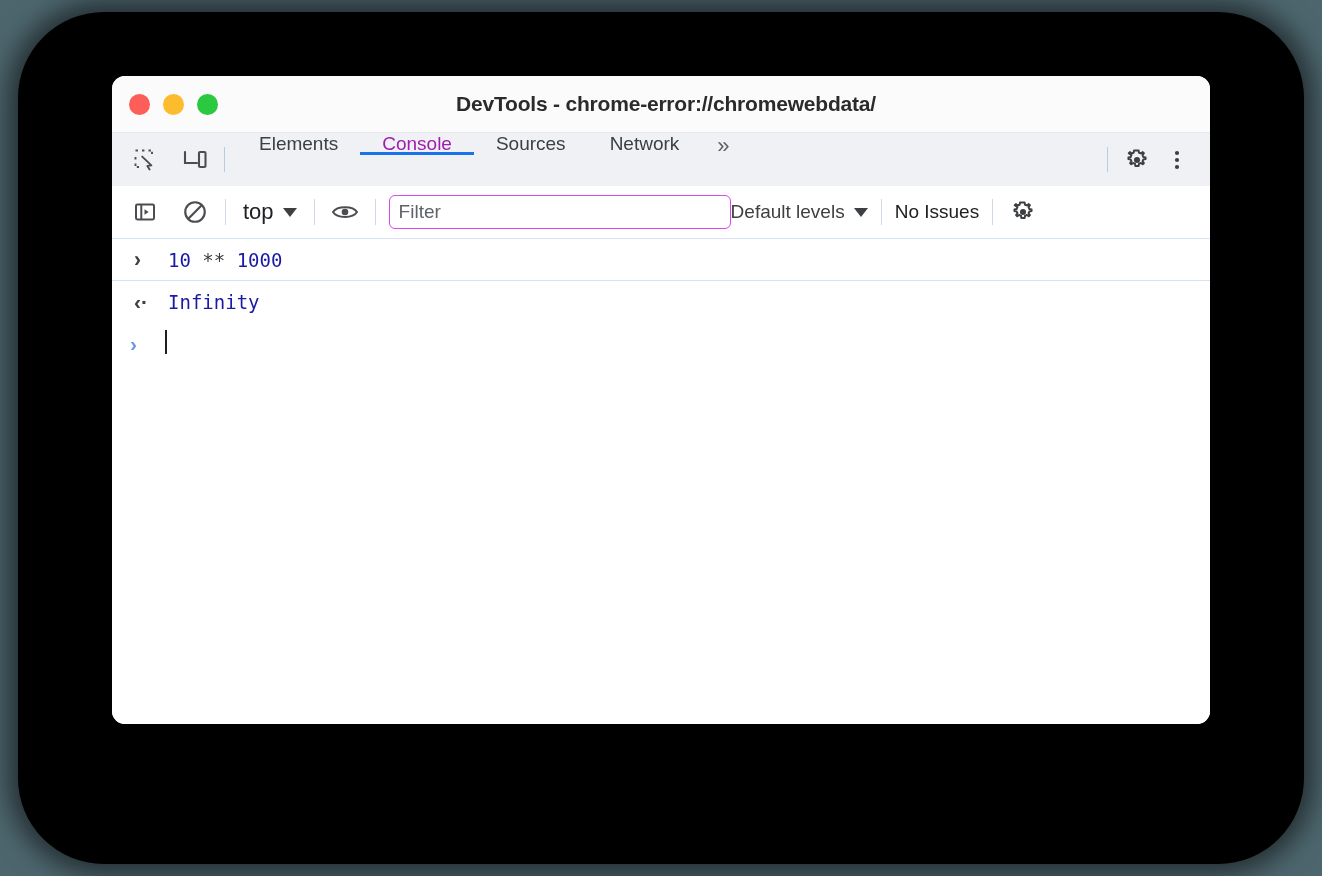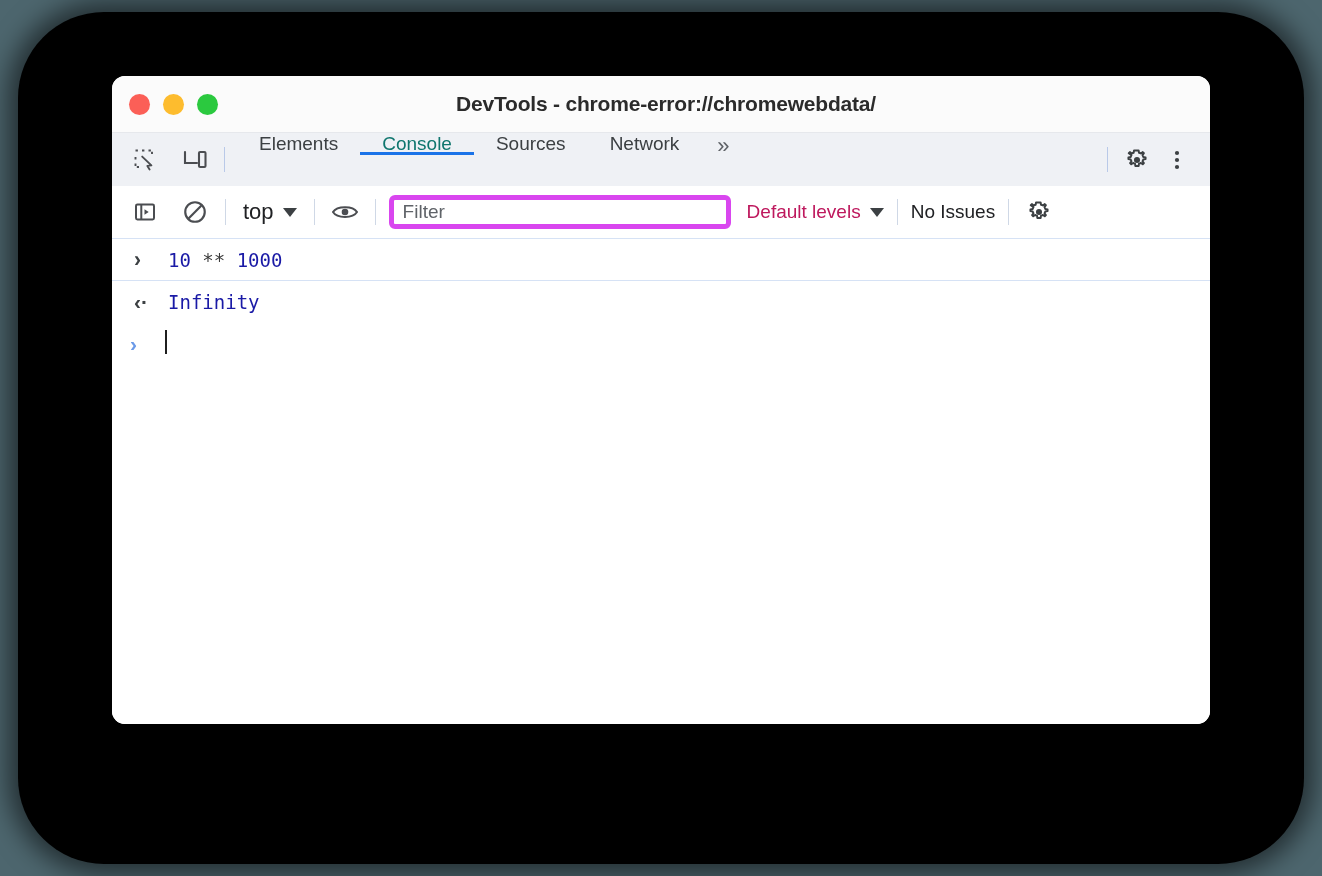--- a/index.html
+++ b/index.html
@@ -113,21 +113,21 @@
   }
   .tab {
     position: relative;
     display: flex;
     align-items: center;
     padding: 0 22px;
     font-size: 19px;
     color: #3c4043;
     white-space: nowrap;
   }
-  .tab.active { color: #0f766e; }
+  .tab.active { color: #a21caf; }
   .tab.active::after {
     content: "";
     position: absolute;
     left: 0; right: 0; bottom: 0;
     height: 3px;
     background: #1a73e8;
   }
   .tab.more {
     color: #5f6368;
     font-size: 22px;
@@ -168,37 +168,37 @@
   }
   .caret {
     width: 0; height: 0;
     border-left: 7px solid transparent;
     border-right: 7px solid transparent;
     border-top: 9px solid #3c4043;
   }
   .filter-input {
     width: 342px;
     height: 34px;
-    border: 5px solid #d946ef;
+    border: 1px solid #d946ef;
     border-radius: 6px;
     background: #fff;
     font-size: 19px;
     color: #0f172a;
     padding: 0 9px;
     font-family: "Liberation Sans", sans-serif;
     outline: none;
   }
   .filter-input::placeholder { color: #5f6368; opacity: 1; }
   .levels {
     display: flex;
     align-items: center;
     gap: 9px;
     font-size: 19px;
-    color: #be185d;
-    margin-left: 16px;
+    color: #404040;
+    margin-left: 0;
     white-space: nowrap;
   }
   .issues {
     font-size: 19px;
     color: #202124;
     white-space: nowrap;
   }
 
   
   .console-body {

